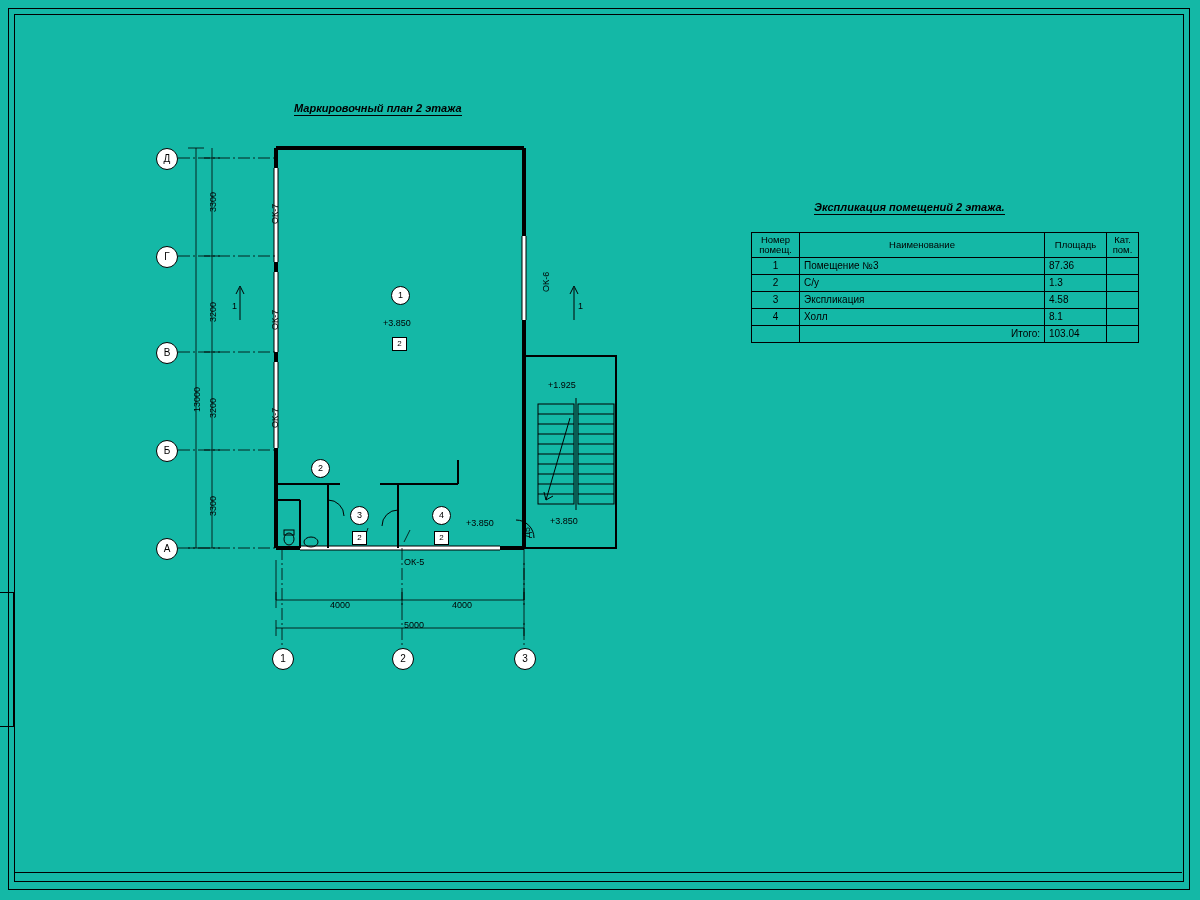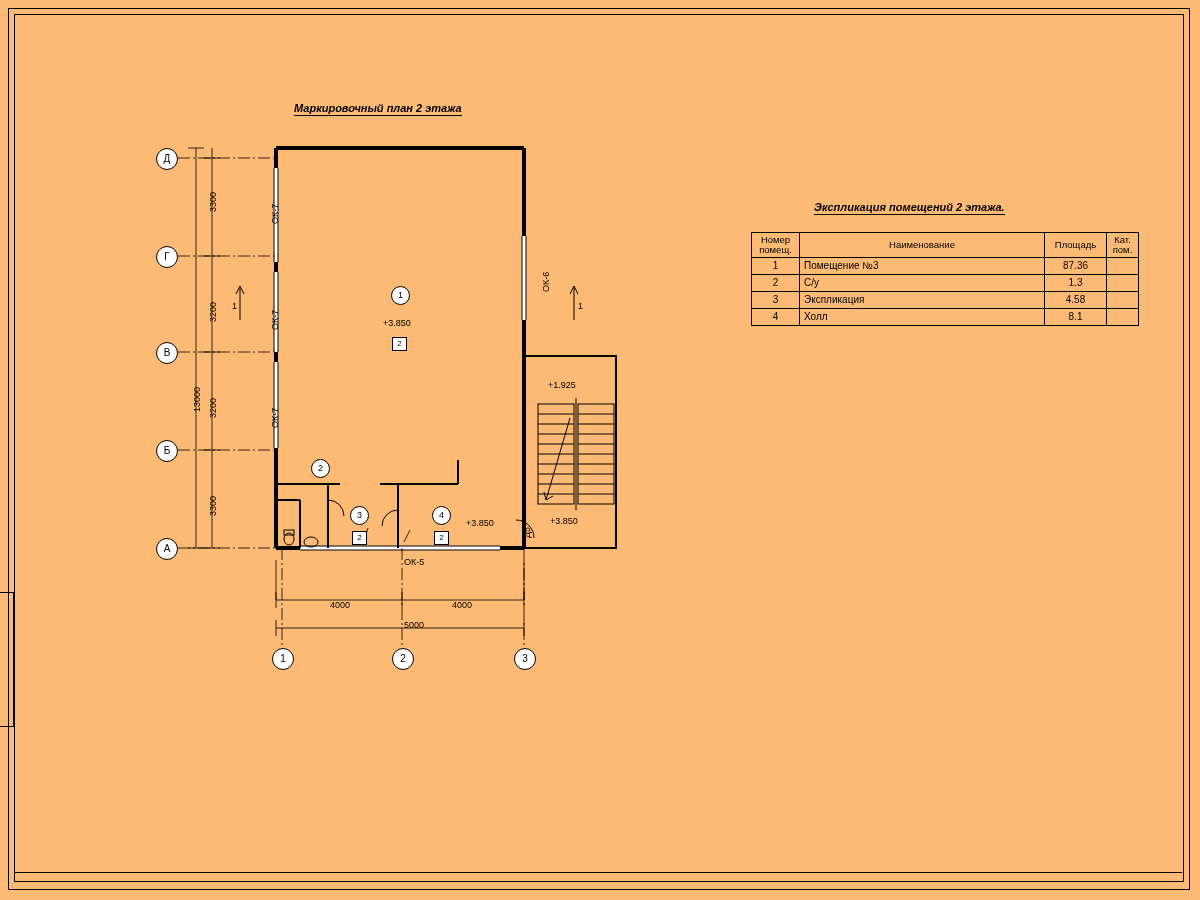--- a/index.html
+++ b/index.html
@@ -4,21 +4,21 @@
 <style>
   html, body {
     margin: 0;
     padding: 0;
     background: #8f8f8f;
   }
   #sheet {
     position: relative;
     width: 1200px;
     height: 900px;
-    background: #fdba74;
+    background: #14b8a6;
     overflow: hidden;
     font-family: "Liberation Sans", sans-serif;
     color: #000;
   }
   
   .frame-outer {
     position: absolute;
     left: 8px; top: 8px;
     width: 1180px; height: 880px;
     border: 1px solid #000;
@@ -69,21 +69,21 @@
   #exp-table td, #exp-table th {
     border: 1px solid #000;
     padding: 2px 4px;
     font-weight: normal;
     height: 17px;
     box-sizing: border-box;
   }
   #exp-table th { text-align: center; font-size: 9.5px; line-height: 1.05; }
   .c-num   { width: 48px;  text-align: center; }
   .c-name  { width: 245px; text-align: left; padding-left: 6px;}
-  .c-area  { width: 62px;  text-align: center; }
+  .c-area  { width: 62px;  text-align: left; }
   .c-kat   { width: 32px;  text-align: center; }
   .total-label { text-align: right; padding-right: 5px; }
 
   
   #plan { position: absolute; left: 0; top: 0; width: 1200px; height: 900px; }
 
   .lbl {
     position: absolute;
     font-size: 9px;
     white-space: nowrap;
@@ -169,20 +169,26 @@
       <tr>
         <td class="c-num">3</td>
         <td class="c-name">Экспликация</td>
         <td class="c-area">4.58</td>
         <td class="c-kat"></td>
       </tr>
       <tr>
         <td class="c-num">4</td>
         <td class="c-name">Холл</td>
         <td class="c-area">8.1</td>
+        <td class="c-kat"></td>
+      </tr>
+      <tr>
+        <td class="c-num"></td>
+        <td class="c-name total-label">Итого:</td>
+        <td class="c-area">103.04</td>
         <td class="c-kat"></td>
       </tr>
     </tbody>
   </table>
 
   <svg id="plan" xmlns="http://www.w3.org/2000/svg">
     <g stroke="#000" fill="none" stroke-width="1">
 
       <g stroke-width="4">
         <path d="M276,148 L524,148"></path>

